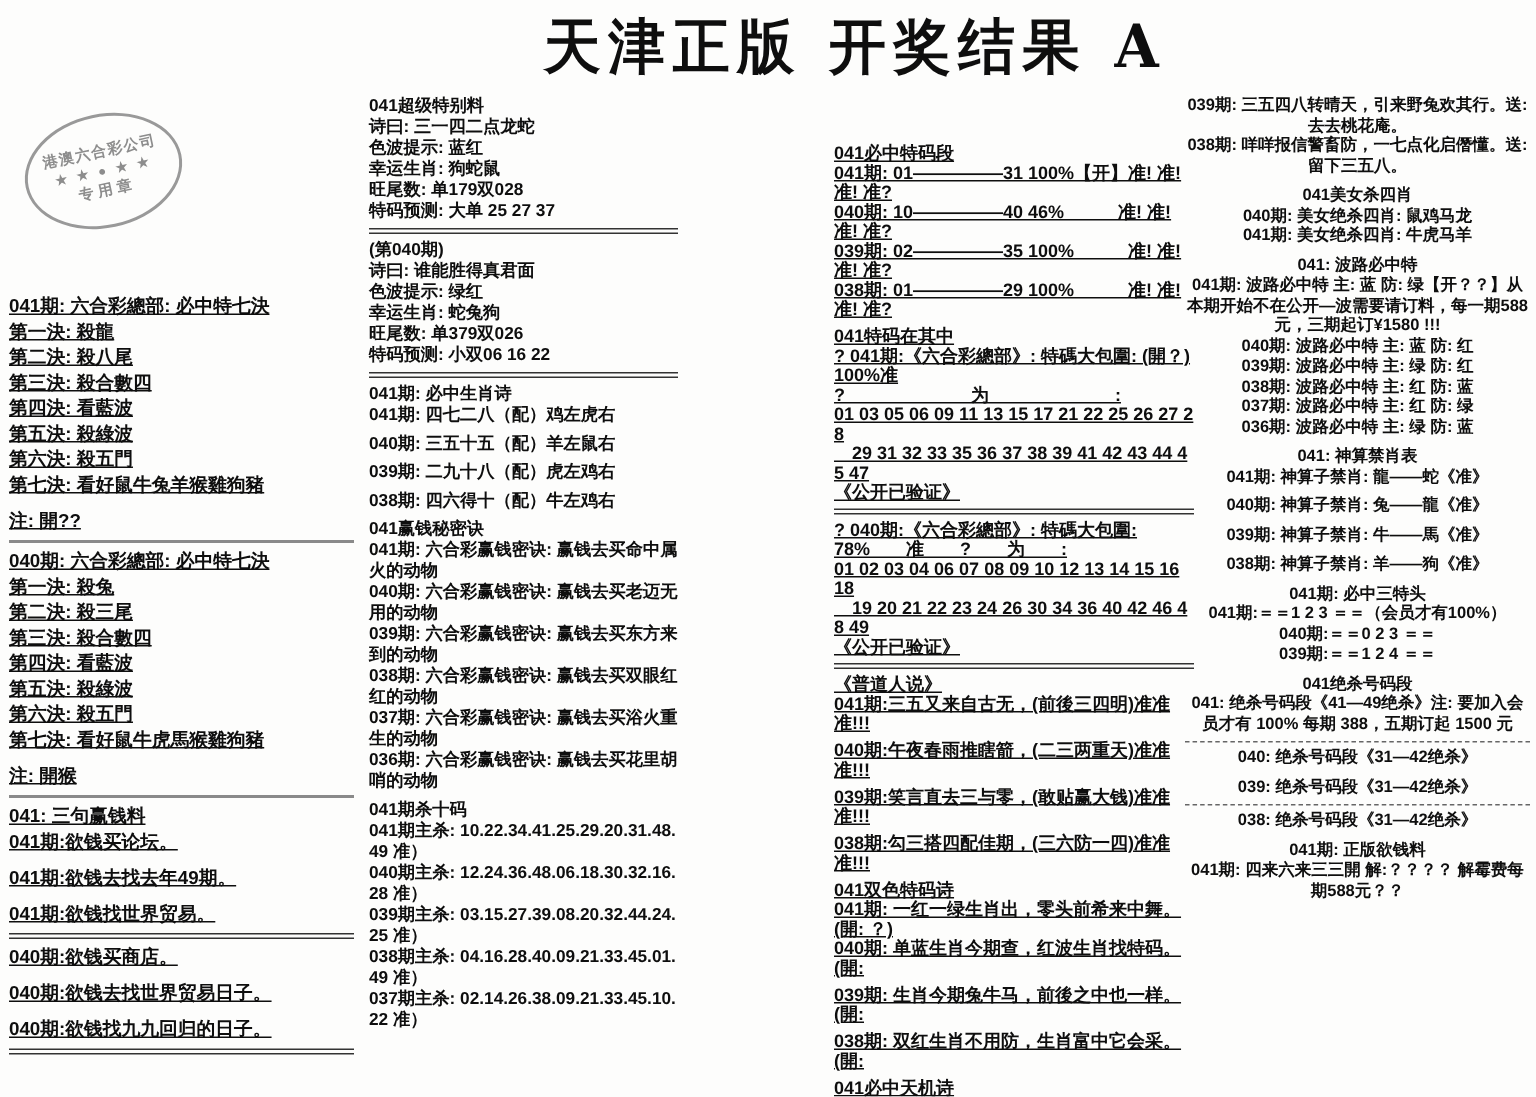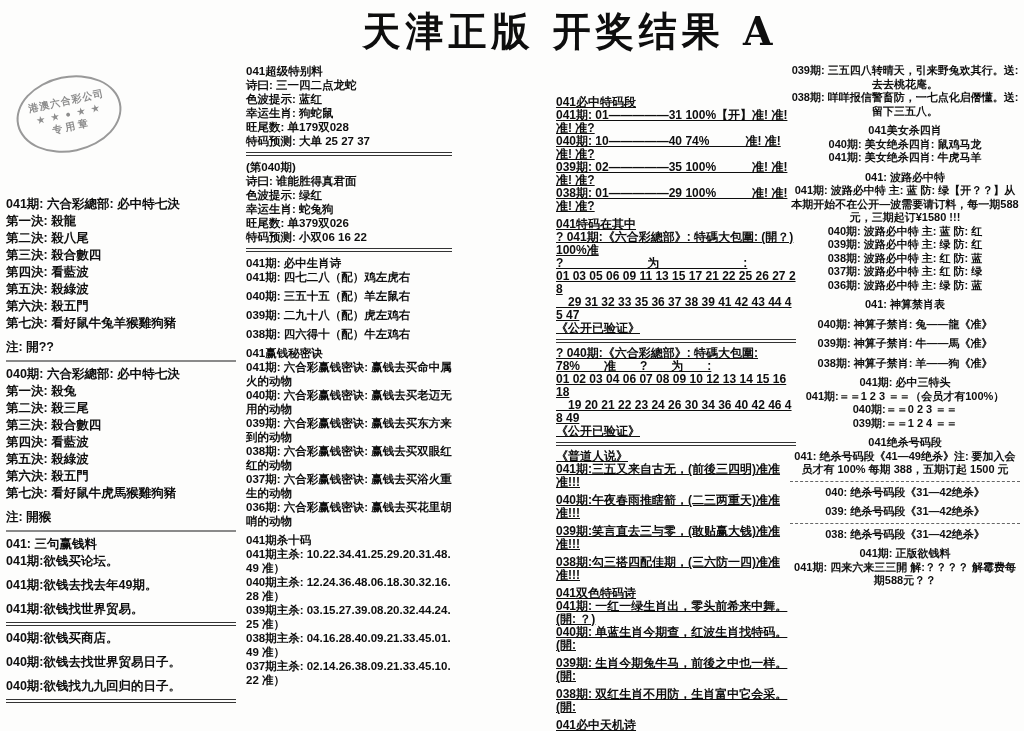--- a/index.html
+++ b/index.html
@@ -29,21 +29,21 @@
   .stamp-arc{ font-size:10px; letter-spacing:1px; }
   .stamp-stars{ font-size:9px; letter-spacing:2px; }
   .stamp-label{ font-size:10px; letter-spacing:3px; }
   .col{ position:absolute; }
   .col .line{ min-height:1em; word-break:break-all; }
   .col .gap{ height:7px; min-height:7px; }
   .divider{ margin:4px 0; }
   .divider.thin{ border-top:2px solid #8a8a8a; }
   .divider.double{ height:4px; border-top:1px solid #333; border-bottom:1px solid #333; }
   .divider.dashed{ border-top:1px dashed #666; }
-  #col-1{ left:6px;   top:196px; width:230px; font-size:12.5px; line-height:17px; }
+  #col-1{ left:6px;   top:196px; width:230px; font-size:12.5px; line-height:17px;text-decoration:underline; }
   #col-2{ left:246px; top:64px;  width:206px; font-size:11.5px; line-height:14px; }
   #col-2 .gap{ height:5px; min-height:5px; }
   #col-3{ left:556px; top:96px;  width:240px; font-size:12px; line-height:13px;text-decoration:underline; }
   #col-3 .gap{ height:5px; min-height:5px; }
   #col-4{ left:790px; top:64px;  width:230px; font-size:11px;  line-height:13.5px;text-align:center; }
   #col-4 .gap{ height:6px; min-height:6px; }
 </style>
 </head>
 <body>
 
@@ -127,21 +127,21 @@
     <div class="line">041期杀十码</div>
     <div class="line">041期主杀: 10.22.34.41.25.29.20.31.48.49 准）</div>
     <div class="line">040期主杀: 12.24.36.48.06.18.30.32.16.28 准）</div>
     <div class="line">039期主杀: 03.15.27.39.08.20.32.44.24.25 准）</div>
     <div class="line">038期主杀: 04.16.28.40.09.21.33.45.01.49 准）</div>
     <div class="line">037期主杀: 02.14.26.38.09.21.33.45.10.22 准）</div>
   </div>
 <div id="col-3" class="col">
     <div class="line">041必中特码段</div>
     <div class="line">041期: 01—————31 100%【开】准! 准! 准! 准?</div>
-    <div class="line">040期: 10—————40 74%　　　准! 准! 准! 准?</div>
+    <div class="line">040期: 10—————40 46%　　　准! 准! 准! 准?</div>
     <div class="line">039期: 02—————35 100%　　　准! 准! 准! 准?</div>
     <div class="line">038期: 01—————29 100%　　　准! 准! 准! 准?</div>
     <div class="line gap"></div>
     <div class="line">041特码在其中</div>
     <div class="line">? 041期:《六合彩總部》: 特碼大包圍: (開？) 100%准</div>
     <div class="line">?　　　　　　　为　　　　　　　:</div>
     <div class="line">01 03 05 06 09 11 13 15 17 21 22 25 26 27 28</div>
     <div class="line">　29 31 32 33 35 36 37 38 39 41 42 43 44 45 47</div>
     <div class="line">《公开已验证》</div>
     <div class="divider double"></div>
@@ -182,20 +182,21 @@
     <div class="line gap"></div>
     <div class="line">041: 波路必中特</div>
     <div class="line">041期: 波路必中特 主: 蓝 防: 绿【开？？】从本期开始不在公开—波需要请订料，每一期588元，三期起订¥1580 !!!</div>
     <div class="line">040期: 波路必中特 主: 蓝 防: 红</div>
     <div class="line">039期: 波路必中特 主: 绿 防: 红</div>
     <div class="line">038期: 波路必中特 主: 红 防: 蓝</div>
     <div class="line">037期: 波路必中特 主: 红 防: 绿</div>
     <div class="line">036期: 波路必中特 主: 绿 防: 蓝</div>
     <div class="line gap"></div>
     <div class="line">041: 神算禁肖表</div>
+    <div class="line">041期: 神算子禁肖: 龍——蛇《准》</div>
     <div class="line gap"></div>
     <div class="line">040期: 神算子禁肖: 兔——龍《准》</div>
     <div class="line gap"></div>
     <div class="line">039期: 神算子禁肖: 牛——馬《准》</div>
     <div class="line gap"></div>
     <div class="line">038期: 神算子禁肖: 羊——狗《准》</div>
     <div class="line gap"></div>
     <div class="line">041期: 必中三特头</div>
     <div class="line">041期:＝＝1 2 3 ＝＝（会员才有100%）</div>
     <div class="line">040期:＝＝0 2 3 ＝＝</div>

